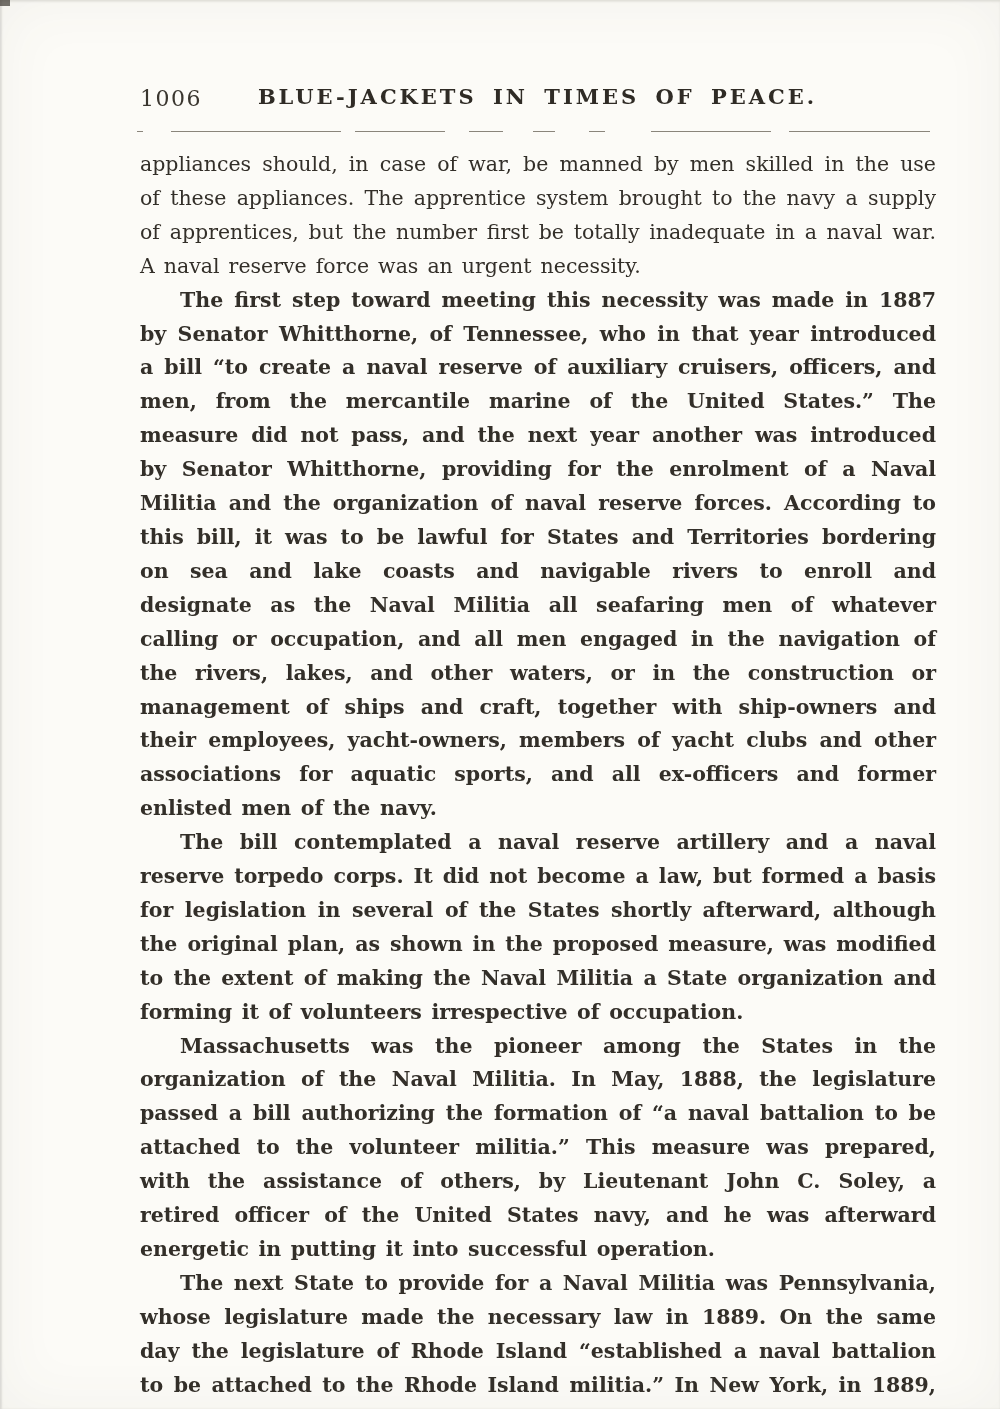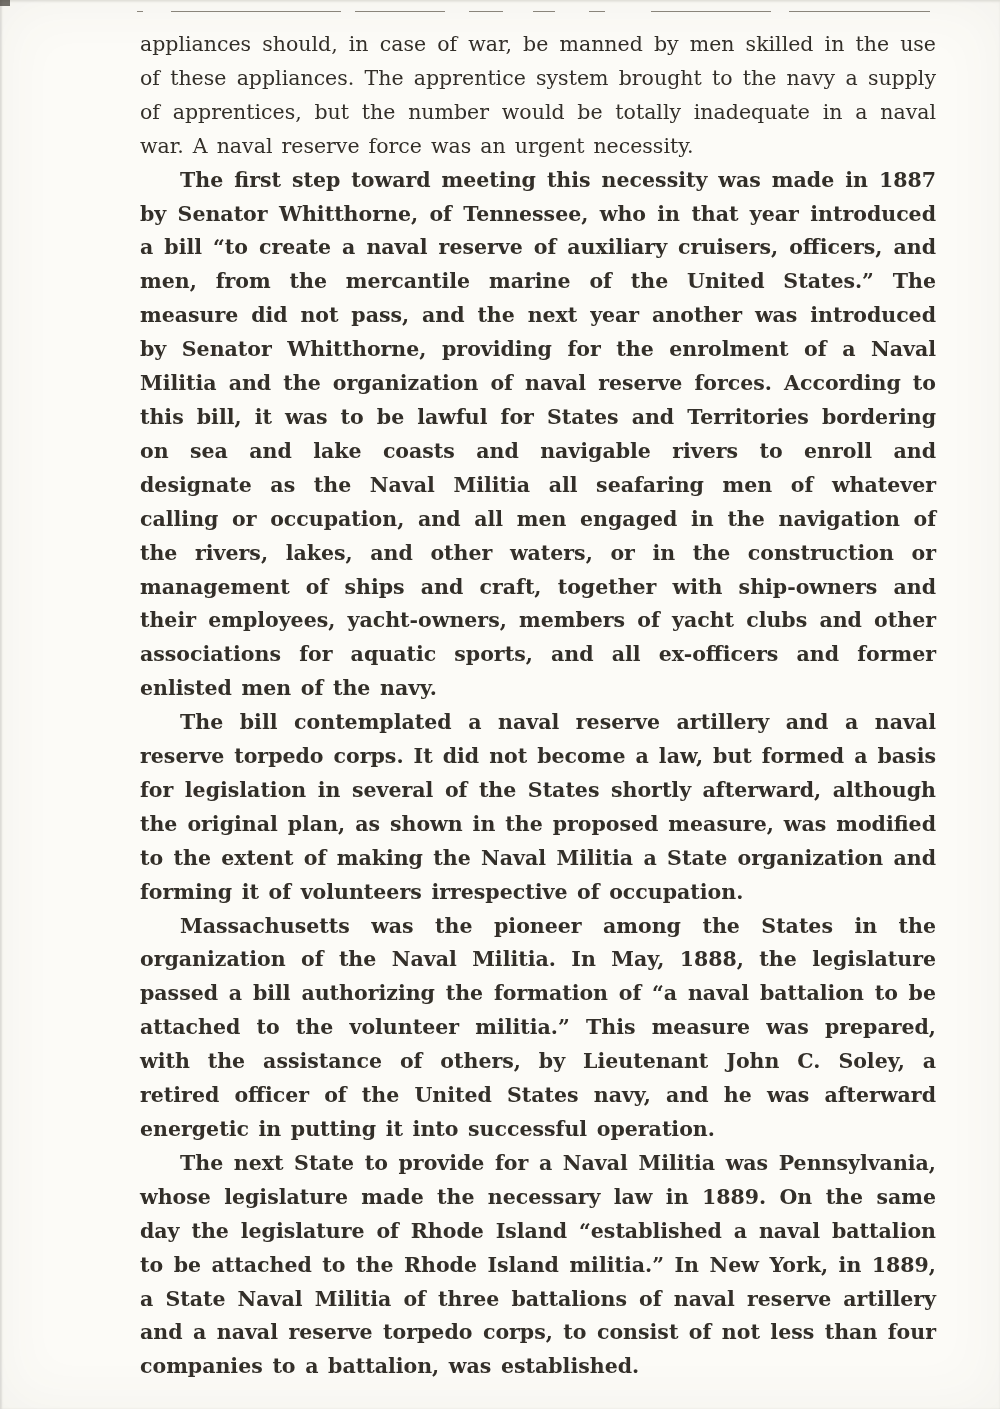--- a/index.html
+++ b/index.html
@@ -77,40 +77,44 @@
     font-weight: bold;
   }
 </style>
 </head>
 <body>
 
 <div class="page">
 
   <div class="corner-mark"></div>
 
+  <div class="header">
+    <span class="pagenum">1006</span>
+    <span class="running-title">BLUE-JACKETS IN TIMES OF PEACE.</span>
+  </div>
 
   <div class="rule">
     <span class="seg" style="width:6px"></span>
     <span class="g" style="width:28px"></span>
     <span class="seg" style="width:170px"></span>
     <span class="g" style="width:14px"></span>
     <span class="seg" style="width:90px"></span>
     <span class="g" style="width:24px"></span>
     <span class="seg" style="width:34px"></span>
     <span class="g" style="width:30px"></span>
     <span class="seg" style="width:22px"></span>
     <span class="g" style="width:34px"></span>
     <span class="seg" style="width:16px"></span>
     <span class="g" style="width:46px"></span>
     <span class="seg" style="width:120px"></span>
     <span class="g" style="width:18px"></span>
     <span class="seg" style="width:141px"></span>
   </div>
 
   <div class="body-text">
-    <p>appliances should, in case of war, be manned by men skilled in the use of these appliances.  The apprentice system brought to the navy a supply of apprentices, but the number would be totally inadequate in a naval war.   A naval reserve force was an urgent necessity.</p>
+    <p>appliances should, in case of war, be manned by men skilled in the use of these appliances.  The apprentice system brought to the navy a supply of apprentices, but the number first be totally inadequate in a naval war.   A naval reserve force was an urgent necessity.</p>
     <p class="indent">The first step toward meeting this necessity was made in 1887 by Senator Whitthorne, of Tennessee, who in that year introduced a bill “to create a naval reserve of auxiliary cruisers, officers, and men, from the mercantile marine of the United States.”  The measure did not pass, and the next year another was introduced by Senator Whitthorne, providing for the enrolment of a Naval Militia and the organization of naval reserve forces.  According to this bill, it was to be lawful for States and Territories bordering on sea and lake coasts and navigable rivers to enroll and designate as the Naval Militia all seafaring men of whatever calling or occupation, and all men engaged in the navigation of the rivers, lakes, and other waters, or in the construction or management of ships and craft, together with ship-owners and their employees, yacht-owners, members of yacht clubs and other associations for aquatic sports, and all ex-officers and former enlisted men of the navy.</p>
     <p class="indent">The bill contemplated a naval reserve artillery and a naval reserve torpedo corps.  It did not become a law, but formed a basis for legislation in several of the States shortly afterward, although the original plan, as shown in the proposed measure, was modified to the extent of making the Naval Militia a State organization and forming it of volunteers irrespective of occupation.</p>
     <p class="indent">Massachusetts was the pioneer among the States in the organization of the Naval Militia.  In May, 1888, the legislature passed a bill authorizing the formation of “a naval battalion to be attached to the volunteer militia.” This measure was prepared, with the assistance of others, by Lieutenant John C. Soley, a retired officer of the United States navy, and he was afterward energetic in putting it into successful operation.</p>
     <p class="indent">The next State to provide for a Naval Militia was Pennsylvania, whose legislature made the necessary law in 1889.  On the same day the legislature of Rhode Island “established a naval battalion to be attached to the Rhode Island militia.”  In New York, in 1889, a State Naval Militia of three battalions of naval reserve artillery and a naval reserve torpedo corps, to consist of not less than four companies to a battalion, was established.</p>
   </div>
 
 </div>
 
 </body></html>

